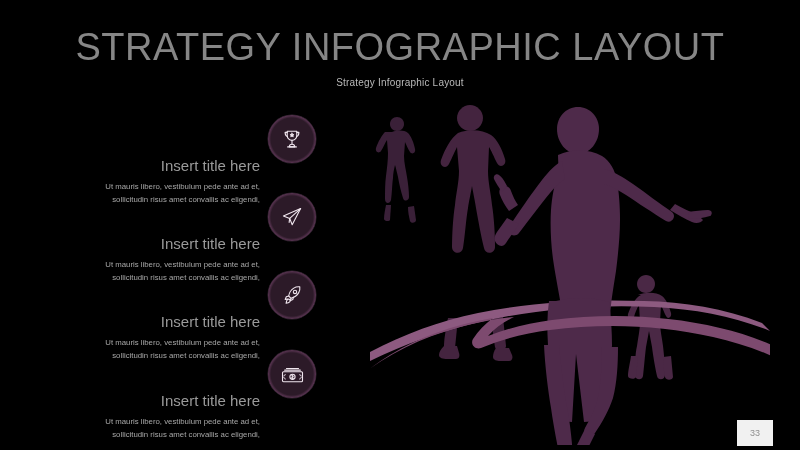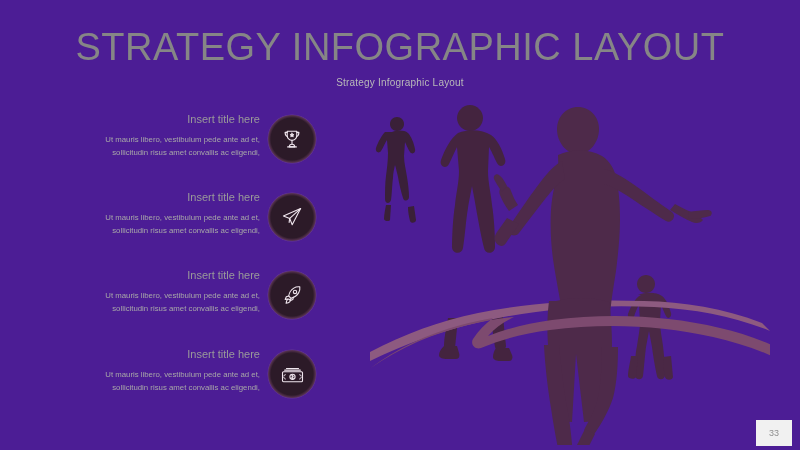--- a/index.html
+++ b/index.html
@@ -4,21 +4,21 @@
 <style>
   html, body {
     margin: 0;
     padding: 0;
     background: #ffffff;
   }
   #slide {
     position: relative;
     width: 800px;
     height: 450px;
-    background: #4c1d95;
+    background: #000000;
     overflow: hidden;
     font-family: "Liberation Sans", sans-serif;
   }
 
   
   #title {
     position: absolute;
     left: 0;
     top: 26px;
     width: 800px;
@@ -49,25 +49,26 @@
     height: 70px;
   }
   .item-text {
     position: absolute;
     left: 0;
     top: 0;
     width: 205px;
     text-align: right;
   }
   .item-title {
-    font-size: 11px;
+    font-size: 15px;
     color: #9a9a9a;
     line-height: 14px;
     margin-bottom: 7px;
     white-space: nowrap;
+    margin-top: 47px;
   }
   .item-body {
     font-size: 7.8px;
     color: #a8a8a8;
     line-height: 13px;
     text-align: right;
   }
   .item-body div { white-space: nowrap; }
 
   .badge {
@@ -91,21 +92,21 @@
     left: 370px;
     top: 95px;
     width: 400px;
     height: 350px;
   }
   #artwork svg { display: block; }
 
   
   #page-number {
     position: absolute;
-    left: 756px;
+    left: 737px;
     top: 420px;
     width: 36px;
     height: 26px;
     background: #f1f1f1;
     color: #8f8f8f;
     font-size: 9px;
     display: flex;
     align-items: center;
     justify-content: center;
   }

